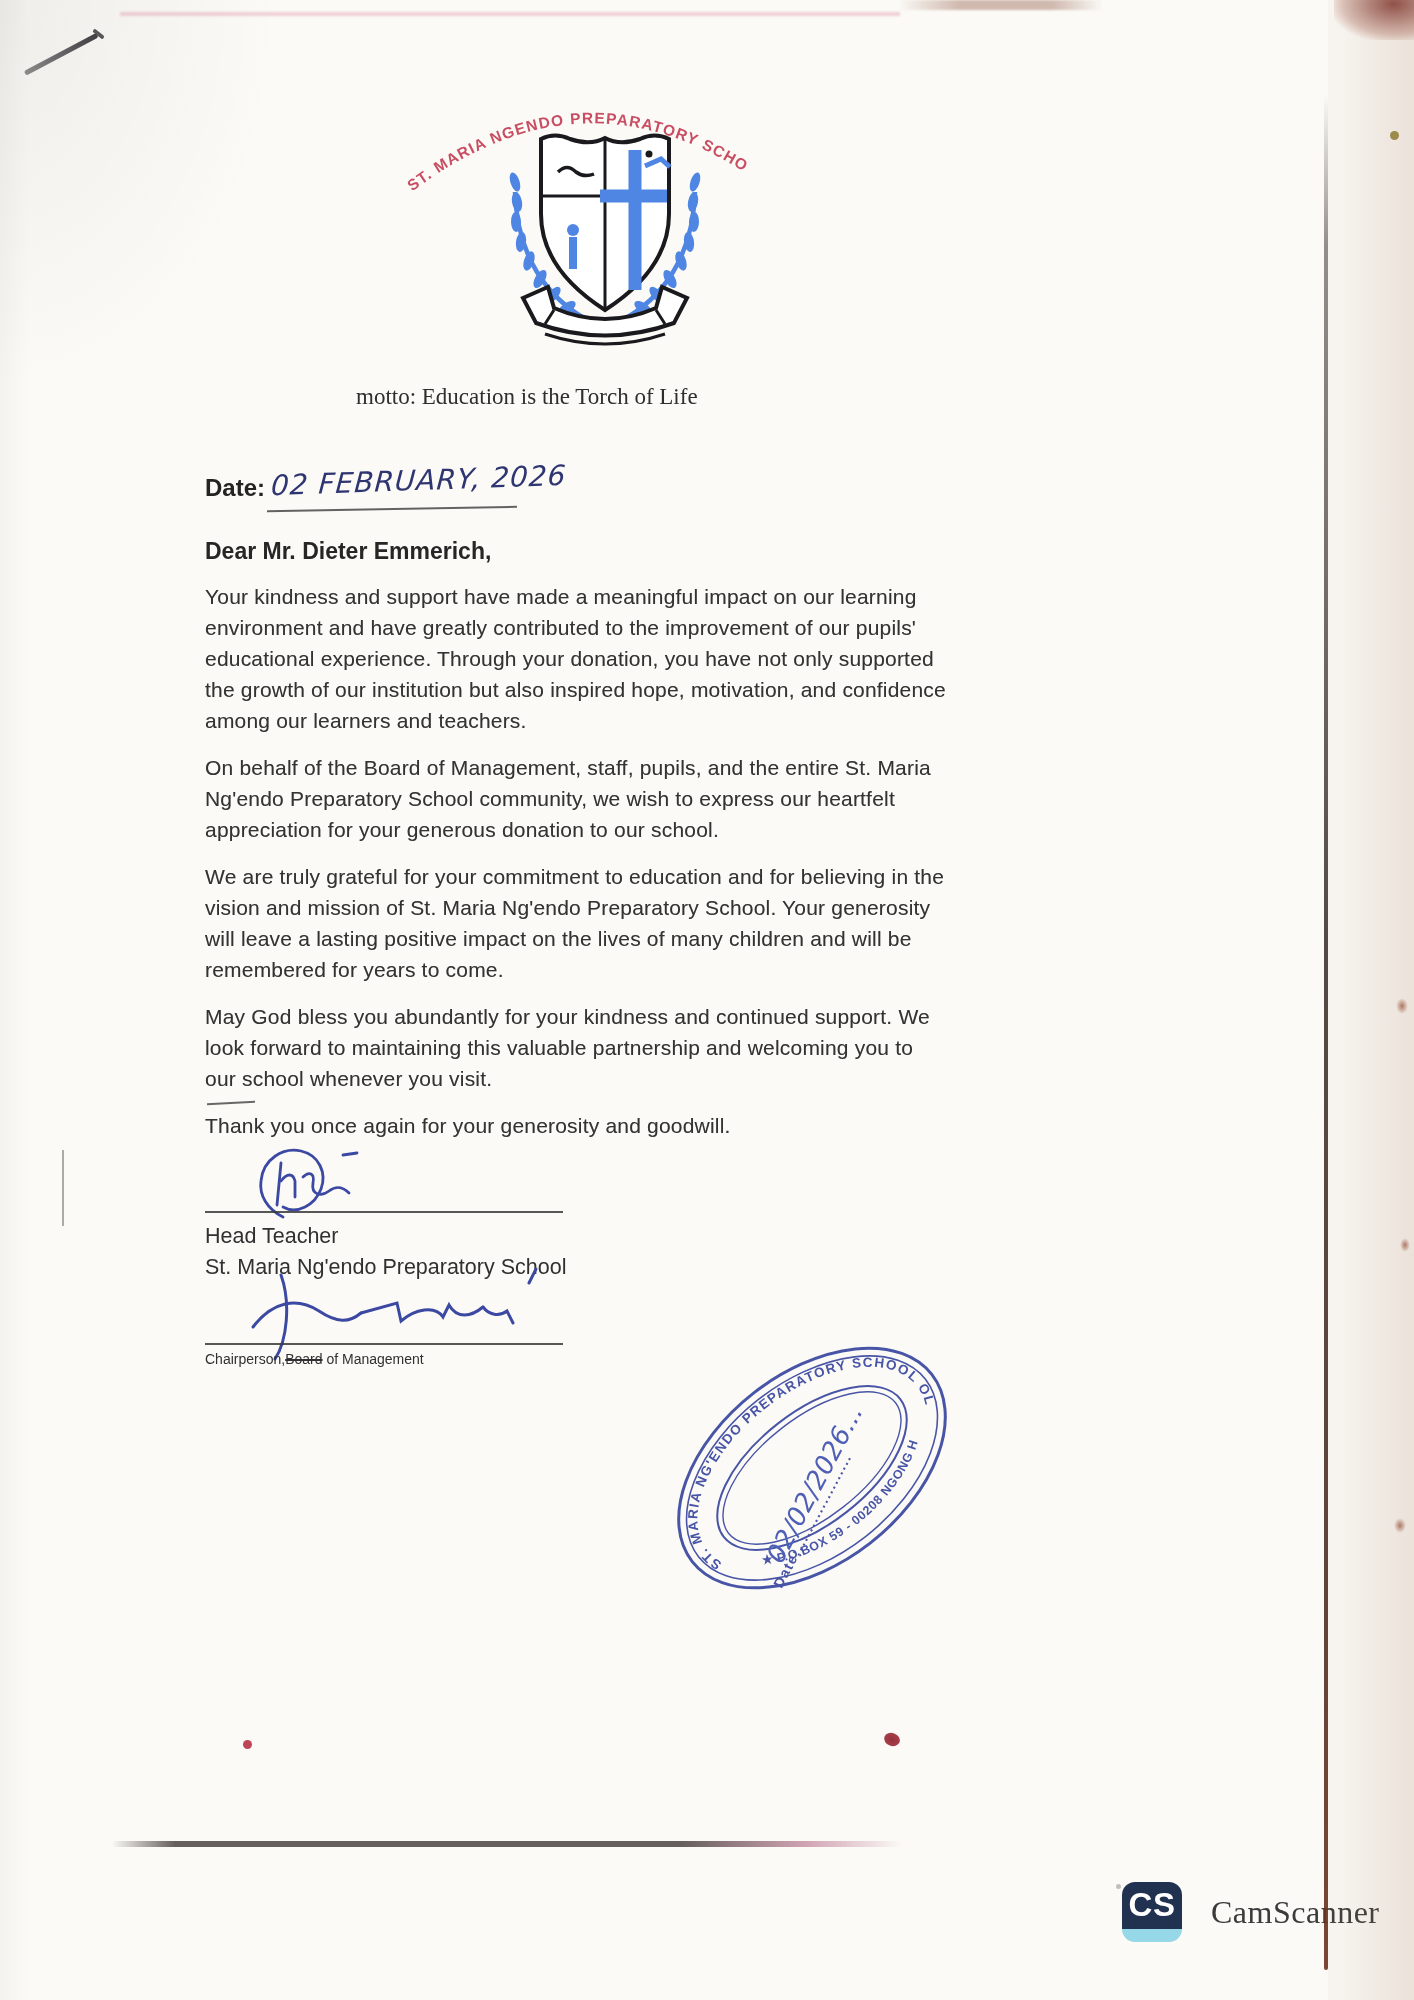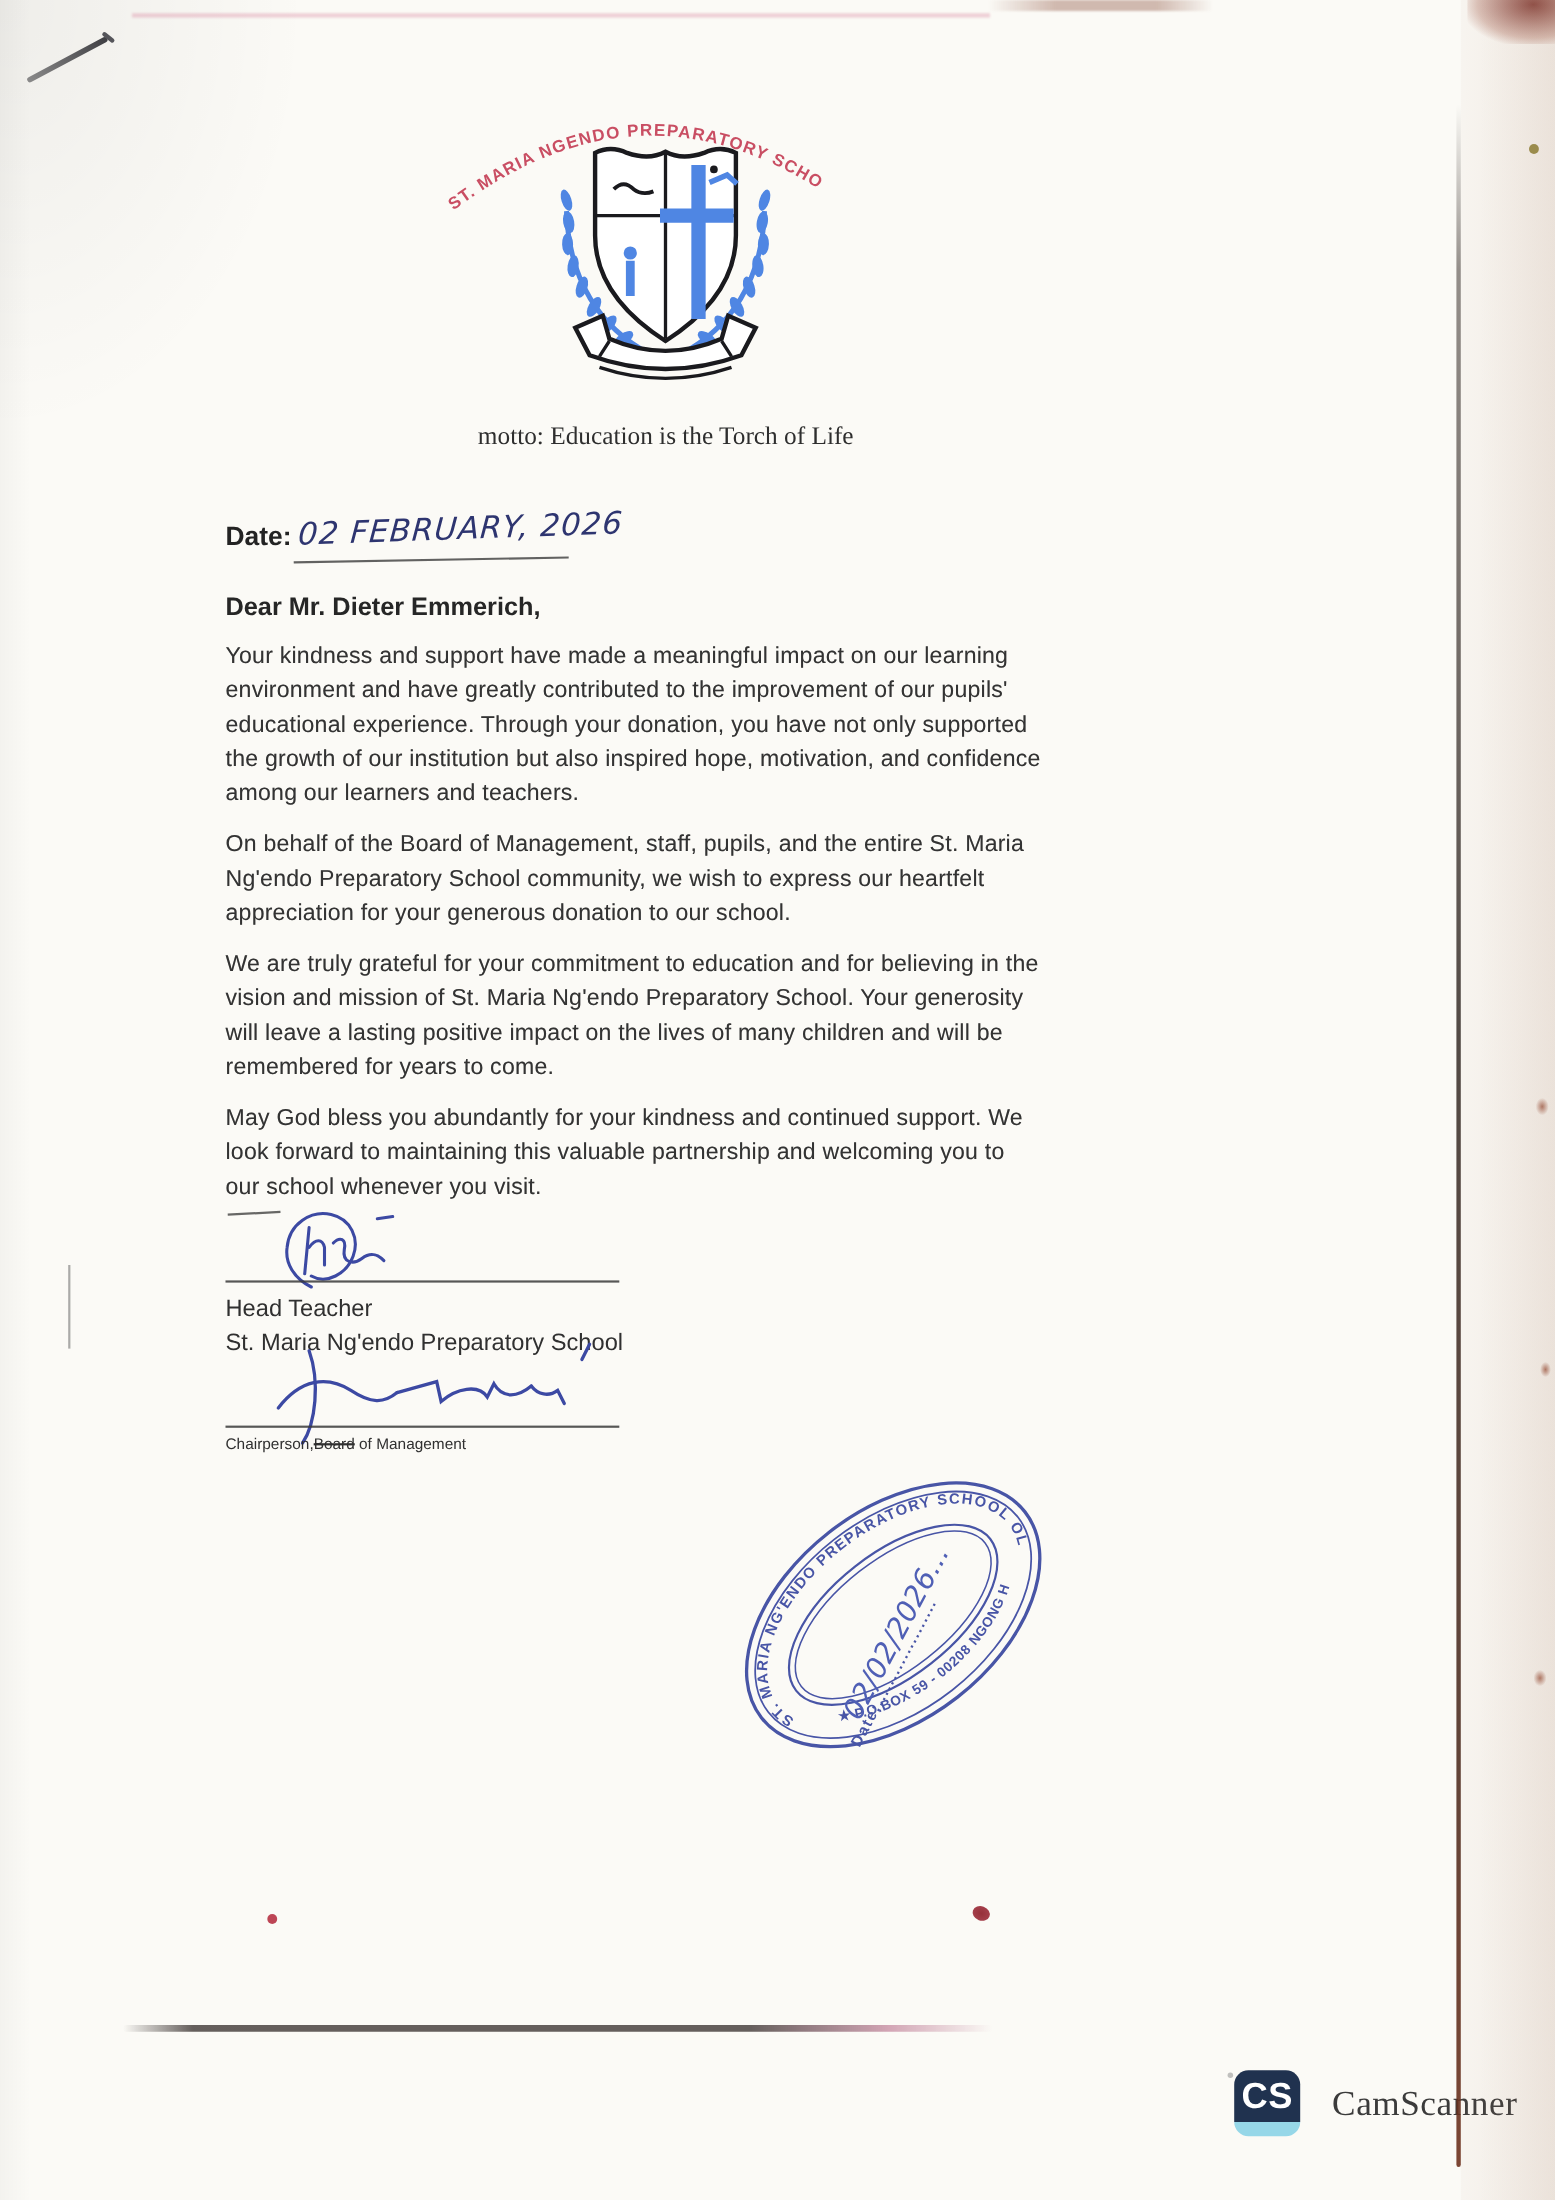--- a/index.html
+++ b/index.html
@@ -10,21 +10,21 @@
       linear-gradient(to right, rgba(0,0,0,.03), transparent 2%),
       linear-gradient(to left, rgba(120,80,60,.05), transparent 5%),
       #fbfaf6;
     font-family:"Liberation Sans", sans-serif;
     color:#343434;
   }
   
   .crest-wrap{position:absolute;left:395px;top:84px;width:360px;height:262px;}
   .addr{position:absolute;left:356px;top:334px;width:420px;text-align:center;
         font-size:26px;font-weight:bold;color:#272727;letter-spacing:.3px;}
-  .motto{position:absolute;left:356px;top:384px;width:420px;text-align:right;
+  .motto{position:absolute;left:356px;top:384px;width:420px;text-align:left;
         font-family:"Liberation Serif", serif;font-size:23px;color:#2e2e2e;}
   
   .letter{position:absolute;left:205px;top:474px;width:742px;}
   .date-row{position:relative;height:46px;font-size:24px;font-weight:bold;color:#232323;}
   .hand-date{
     position:absolute;left:66px;top:-10px;
     font-family:"DejaVu Sans", sans-serif;font-style:italic;font-weight:500;
     font-size:28px;color:#2e3570;letter-spacing:1px;
     transform:rotate(-2deg) skewX(-6deg);
   }
@@ -155,20 +155,21 @@
       <span class="hand-date">02 FEBRUARY, 2026</span>
       <span class="date-underline"></span>
     </div>
 
     <div class="salutation">Dear Mr. Dieter Emmerich,</div>
 
     <p>Your kindness and support have made a meaningful impact on our learning environment and have greatly contributed to the improvement of our pupils' educational experience. Through your donation, you have not only supported the growth of our institution but also inspired hope, motivation, and confidence among our learners and teachers.</p>
     <p>On behalf of the Board of Management, staff, pupils, and the entire St. Maria Ng'endo Preparatory School community, we wish to express our heartfelt appreciation for your generous donation to our school.</p>
     <p>We are truly grateful for your commitment to education and for believing in the vision and mission of St. Maria Ng'endo Preparatory School. Your generosity will leave a lasting positive impact on the lives of many children and will be remembered for years to come.</p>
     <p>May God bless you abundantly for your kindness and continued support. We look forward to maintaining this valuable partnership and welcoming you to our school whenever you visit.</p>
+    <p>Thank you once again for your generosity and goodwill.</p>
 
 
     <svg id="sig1" class="sig-svg" width="200" height="84" viewBox="0 0 200 84">
       <g stroke="#3c49a3" stroke-width="2.8" fill="none" stroke-linecap="round">
         <path d="M58,74 C42,66 34,52 36,38 C38,16 58,4 76,8 C94,12 102,30 96,46 C90,62 72,72 58,64"></path>
         <path d="M52,62 L56,20"></path>
         <path d="M56,38 C62,30 68,30 70,38 L70,54"></path>
         <path d="M78,34 C84,28 90,30 88,40 C86,52 96,54 104,48 C112,42 118,44 124,50"></path>
         <path d="M118,12 l14,-2"></path>
       </g>

